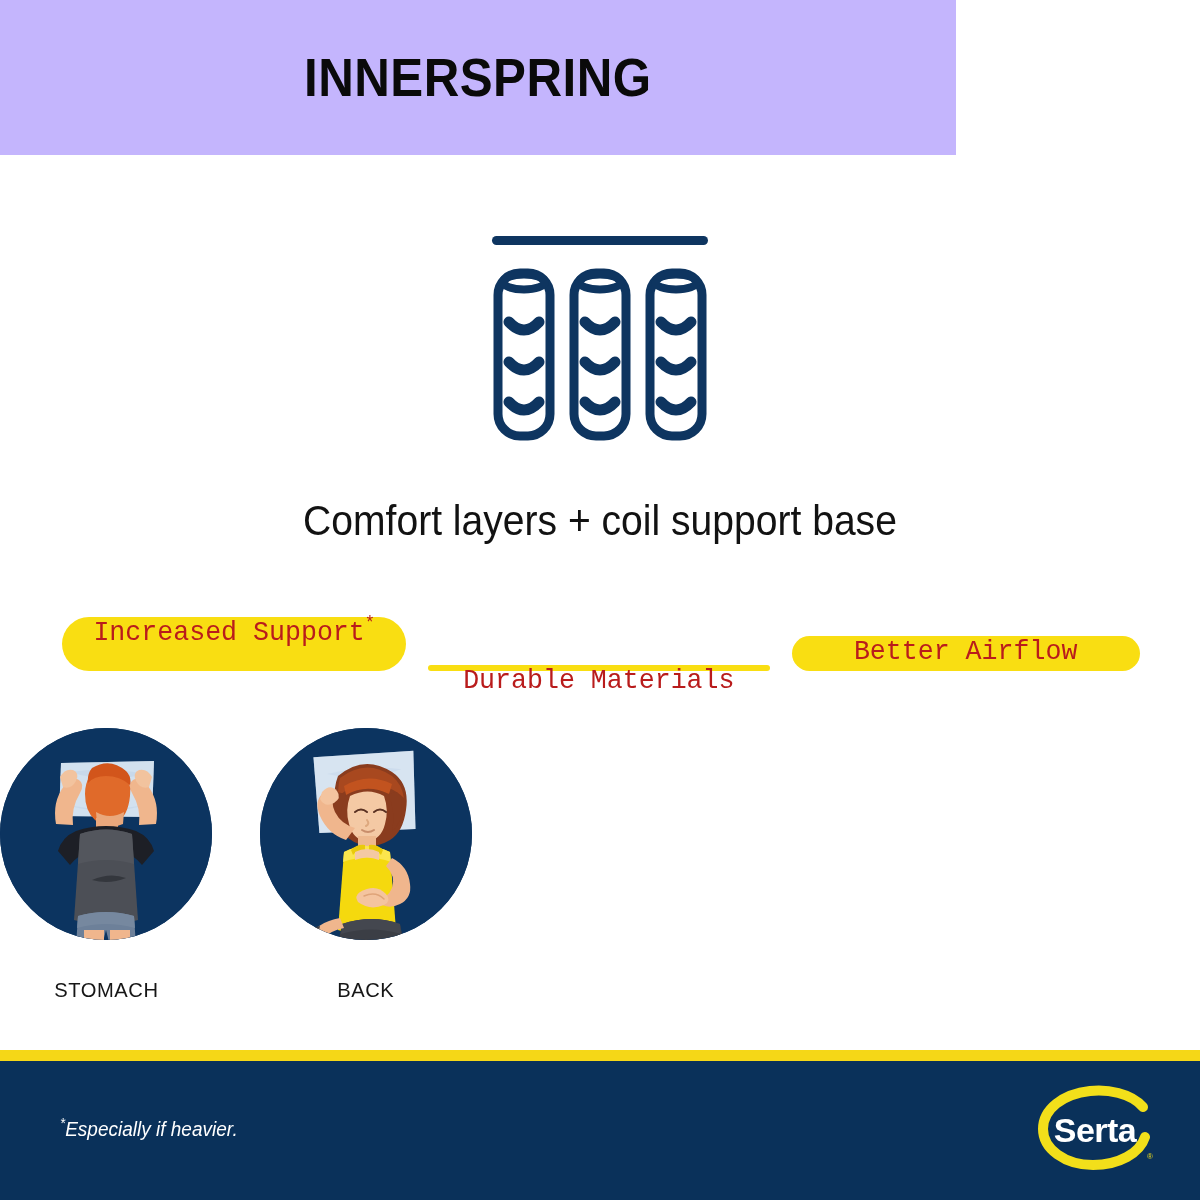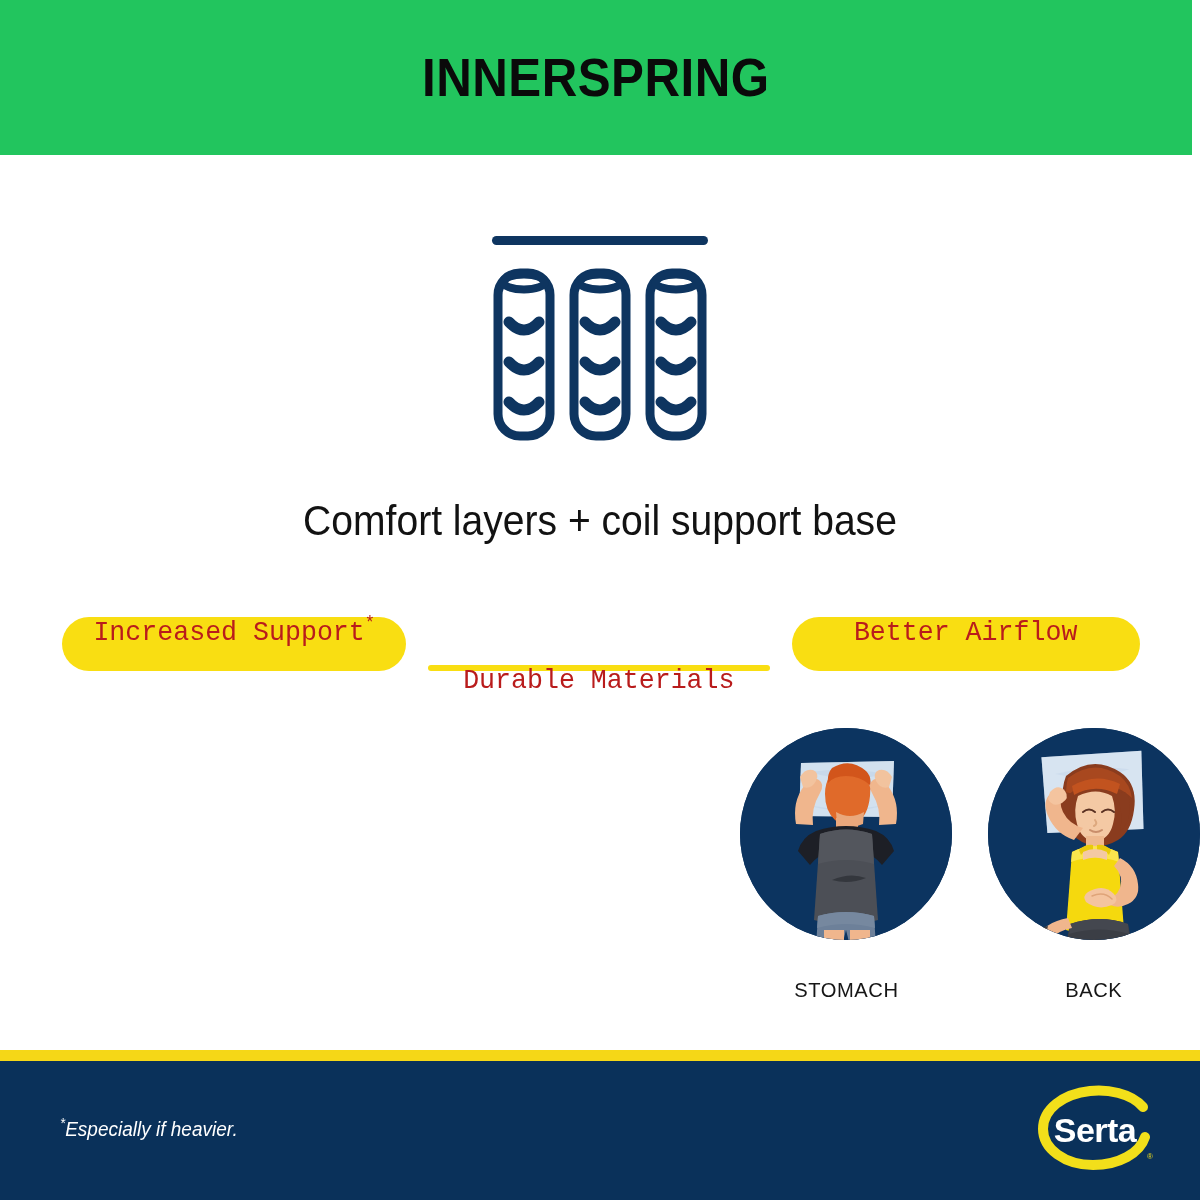--- a/index.html
+++ b/index.html
@@ -12,23 +12,23 @@
     height: 1200px;
     font-family: "Liberation Sans", sans-serif;
     overflow: hidden;
     position: relative;
   }
 
   
   .header-band {
     position: absolute;
     left: 0; top: 0;
-    width: 1192px;
+    width: 956px;
     height: 155px;
-    background: #22c55e;
+    background: #c4b5fd;
     display: flex;
     align-items: center;
     justify-content: center;
   }
   .header-title {
     font-family: "Liberation Sans", sans-serif;
     font-weight: 700;
     font-size: 53px;
     letter-spacing: 0.5px;
     color: #0a0a0a;
@@ -82,38 +82,38 @@
     color: #b91c1c;
     font-family: Liberation Mono, monospace;
     font-weight: 400;
     font-size: 28px;
     white-space: nowrap;
     box-sizing: border-box;
   }
   .pill-label { transform: scaleX(0.95); display: inline-block; }
   .pill-1 { width: 344px; }
   .pill-2 { width: 342px; margin-top: 48px; }
-  .pill-3 { width: 348px; }
+  .pill-3 { width: 348px; margin-top: 19px; }
   .pill-asterisk {
     font-size: 18px;
     vertical-align: super;
     line-height: 0;
     position: relative;
     top: -2px;
   }
 
   
   .sleepers {
     position: absolute;
     left: 0;
     top: 728px;
     width: 1200px;
     display: flex;
-    justify-content: flex-end;
-    gap: 36px;
+    justify-content: flex-start;
+    gap: 48px;
   }
   .sleeper-card {
     width: 212px;
     display: flex;
     flex-direction: column;
     align-items: center;
   }
   .sleeper-circle {
     width: 212px;
     height: 212px;

